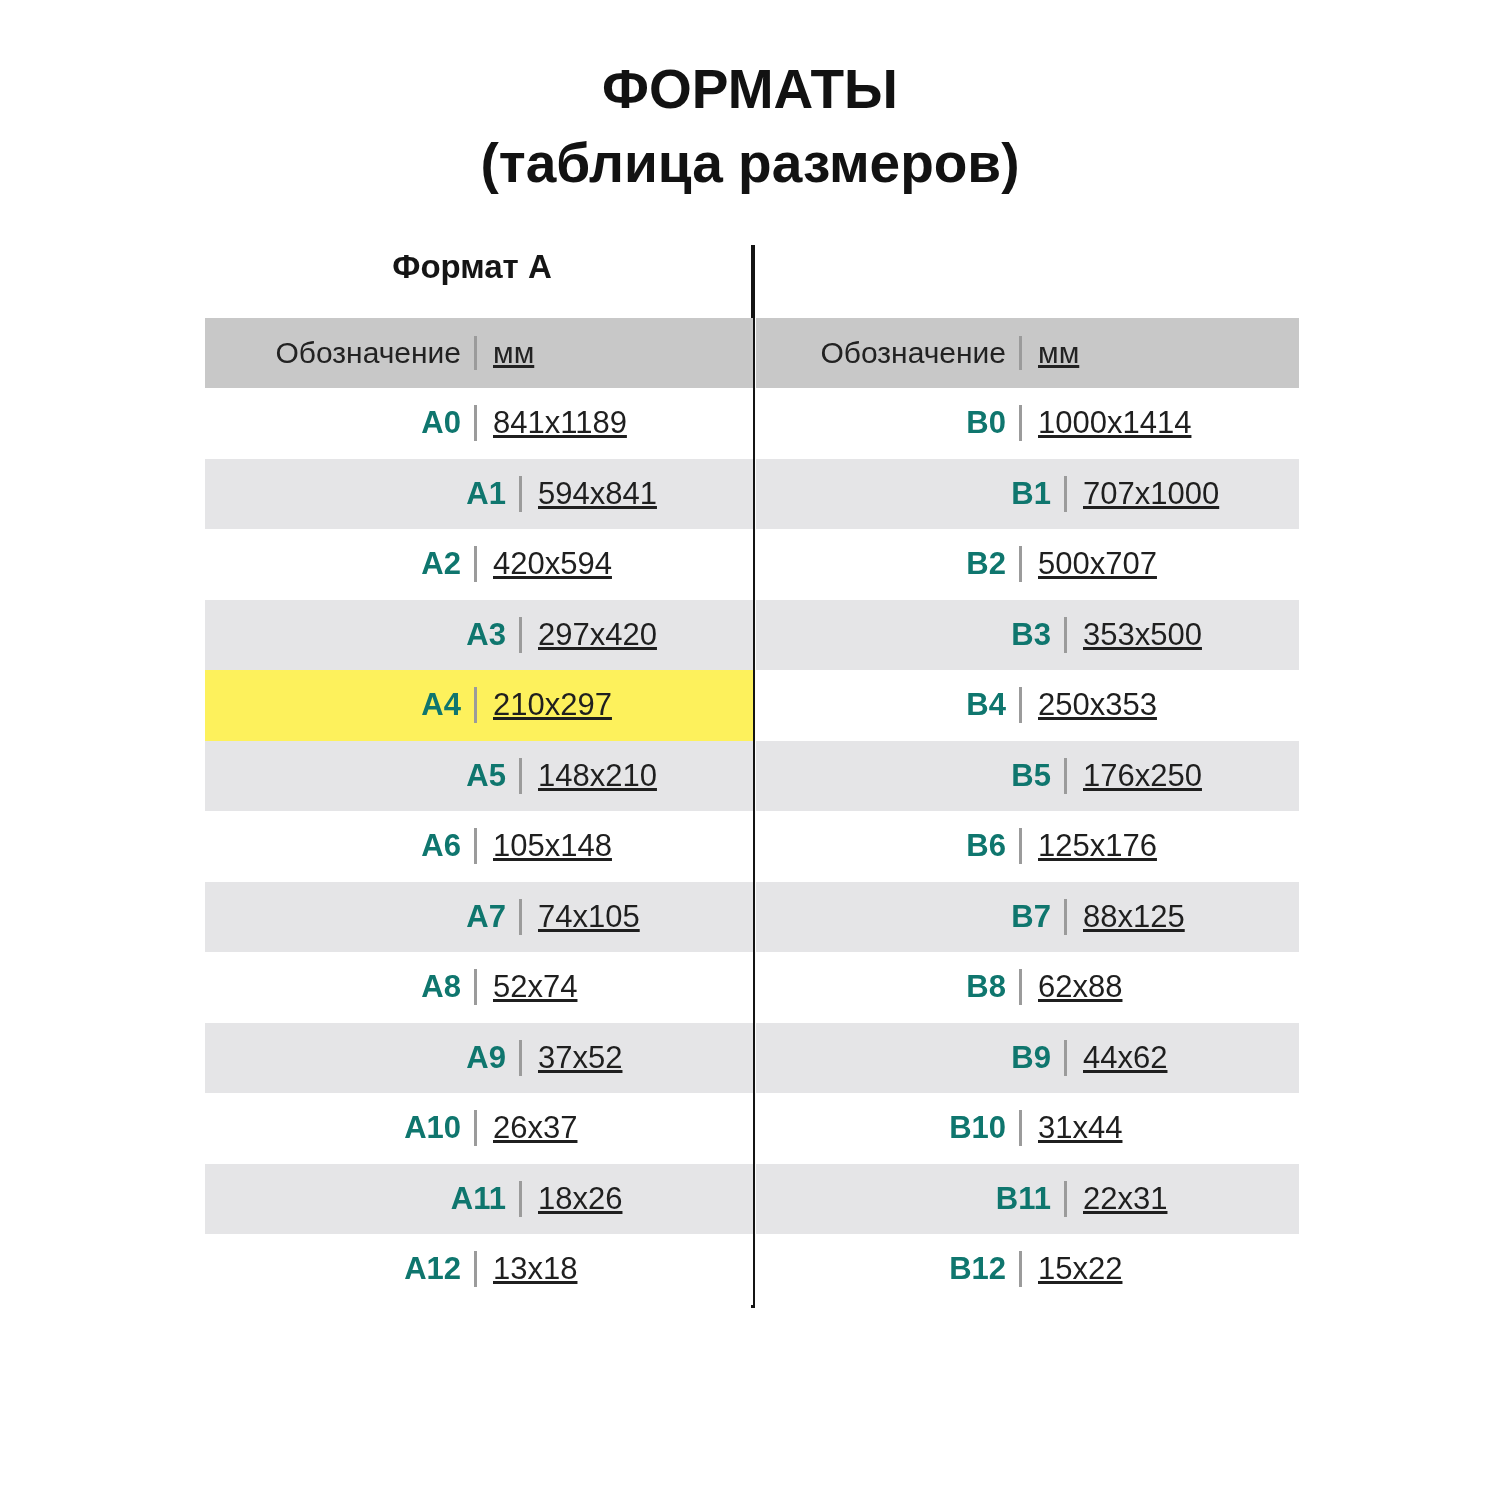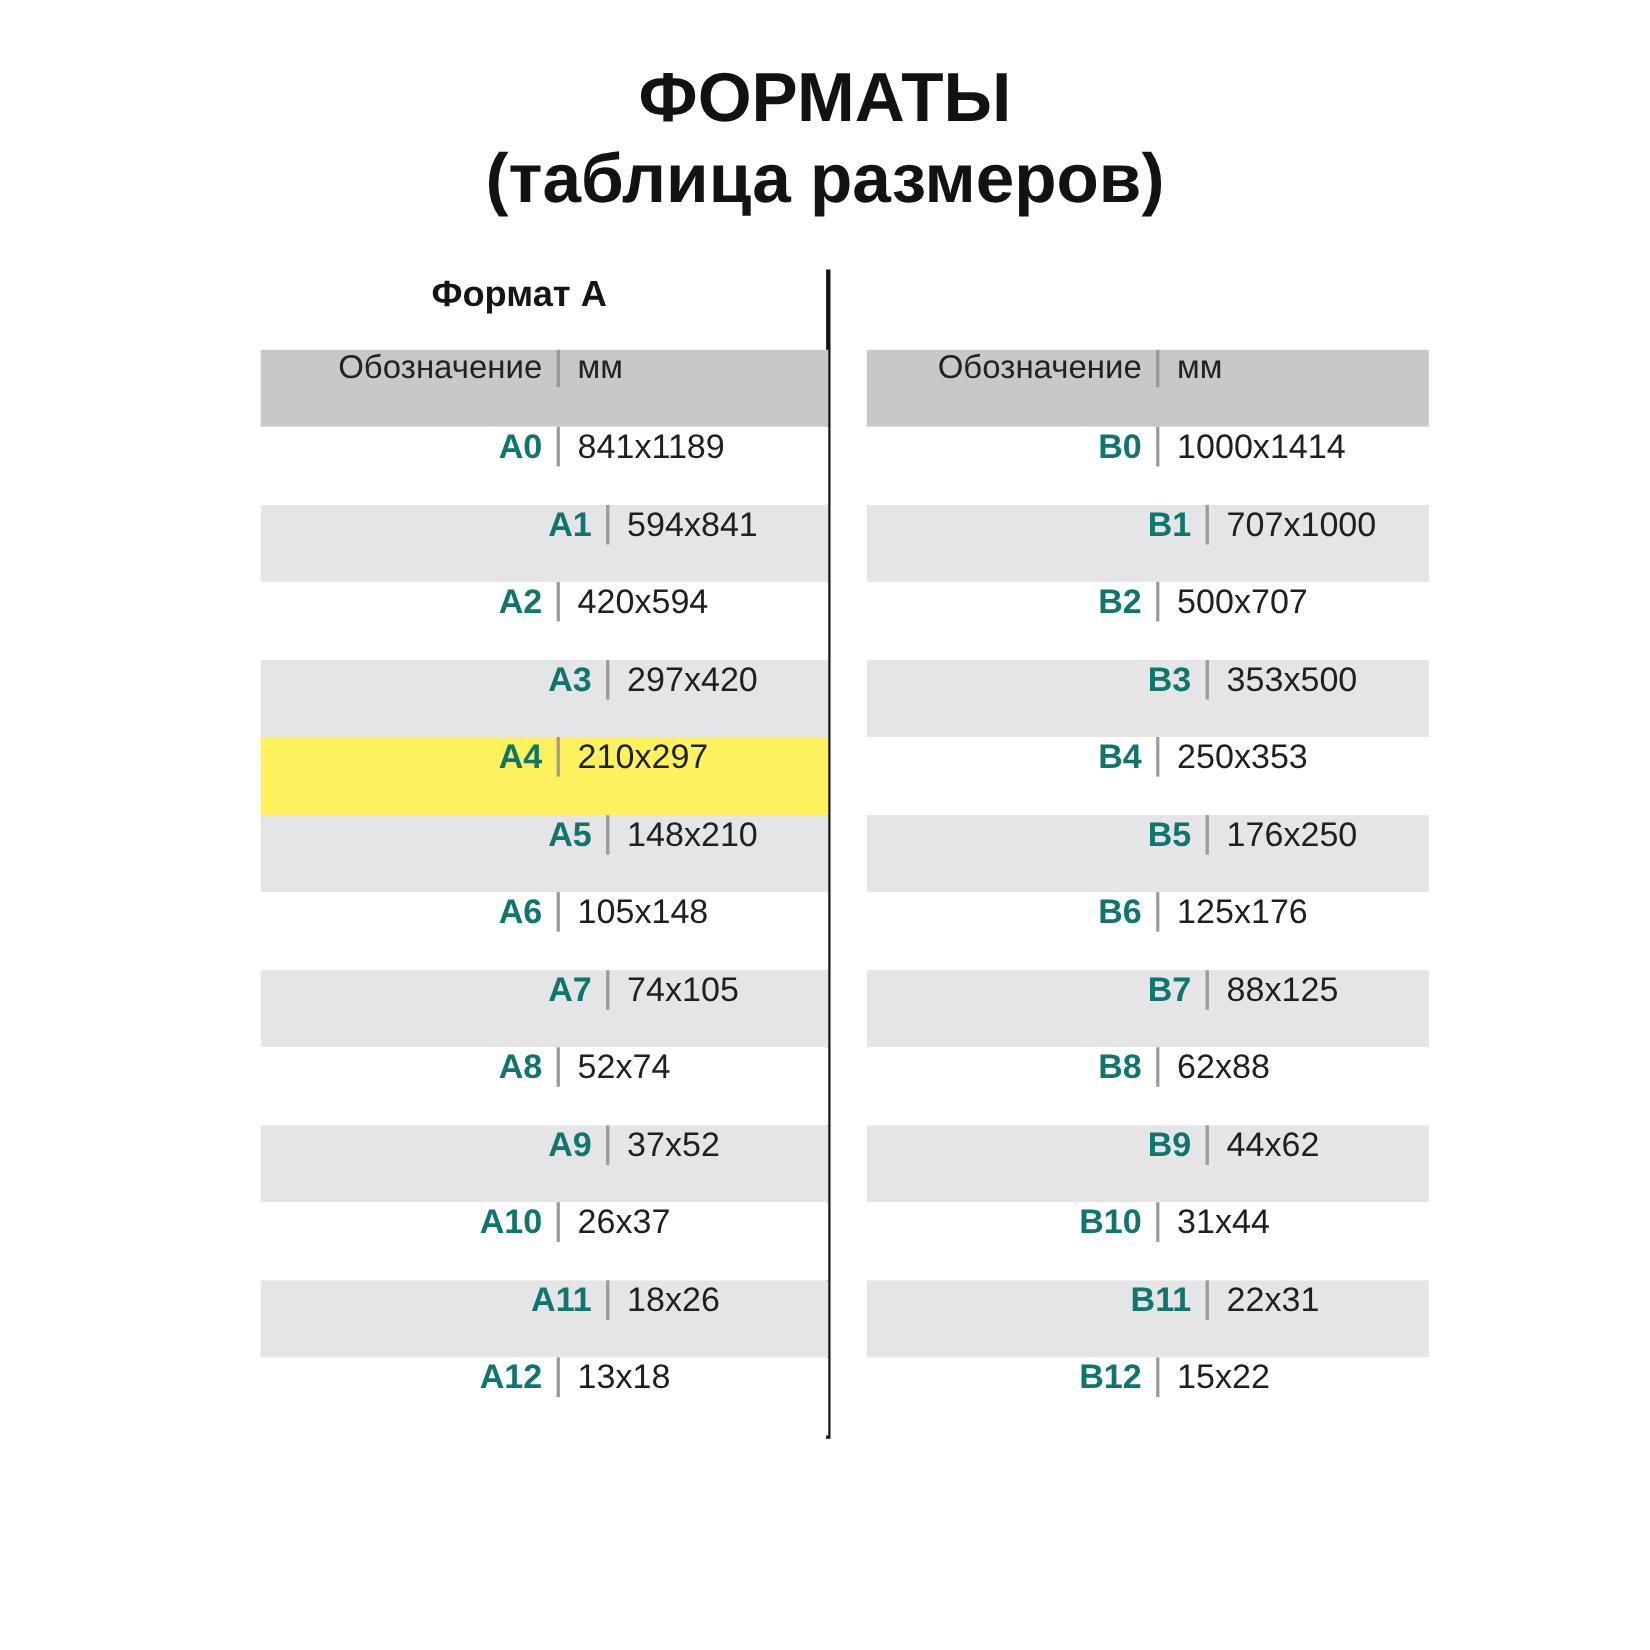--- a/index.html
+++ b/index.html
@@ -7,60 +7,59 @@
     position:relative;
     width:1500px;height:1500px;
     background:#fff;
     font-family:"Liberation Sans", sans-serif;
     color:#1c1c1c;
     overflow:hidden;
   }
   .page-title{
     position:absolute;top:52px;left:0;width:1500px;
     text-align:center;
-    font-size:63px;line-height:74px;font-weight:bold;
+    font-size:55px;line-height:74px;font-weight:bold;
     color:#121212;
   }
   .section-title{
     position:absolute;top:248px;height:42px;
     text-align:center;
     font-size:33px;font-weight:bold;color:#151515;
   }
   .section-title.a{left:198px;width:548px;}
   .section-title.b{left:756px;width:543px;}
   .center-divider{
     position:absolute;
     left:751px;top:245px;width:4px;height:1063px;
     background:var(--separator,#141414);
   }
   .fmt-table{
     position:absolute;top:318px;
   }
   .fmt-table.a{left:205px;width:548px;}
   .fmt-table.b{left:756px;width:543px;}
   .row{
-    display:flex;align-items:flex-start;
+    display:flex;align-items:center;
     height:70.5px;
     background:#ffffff;
-    margin-left:32px;
   }
   .row.header{height:70px;background:var(--header-bg,#c8c8c8);}
   .row.stripe{background:var(--stripe-bg,#e5e5e7);padding-left:45px;}
   .row.highlight{background:var(--highlight-bg,#fdf15c);}
   .cell{display:flex;align-items:center;font-size:31px;}
   .cell.desig{
     flex:0 0 272px;box-sizing:border-box;
     justify-content:flex-end;
     padding-right:13px;
     border-right:3px solid var(--divider,#9b9b9b);
     font-weight:bold;color:#0f766e;
   }
   .fmt-table.b .cell.desig{flex-basis:266px;}
   .cell.mm{
-    padding-left:16px;color:#1f1f1f;
+    padding-left:16px;color:#1f1f1f;text-decoration:underline;
   }
   .row.header .cell{font-weight:normal;font-size:30px;color:#222222;}
 </style>
 </head>
 <body>
 
 <div class="canvas" style="--header-bg: #c8c8c8; --stripe-bg: #e5e5e7; --highlight-bg: #fdf15c; --divider: #9b9b9b; --separator: #141414;">
 
   <div class="page-title">
     <div>ФОРМАТЫ</div>

